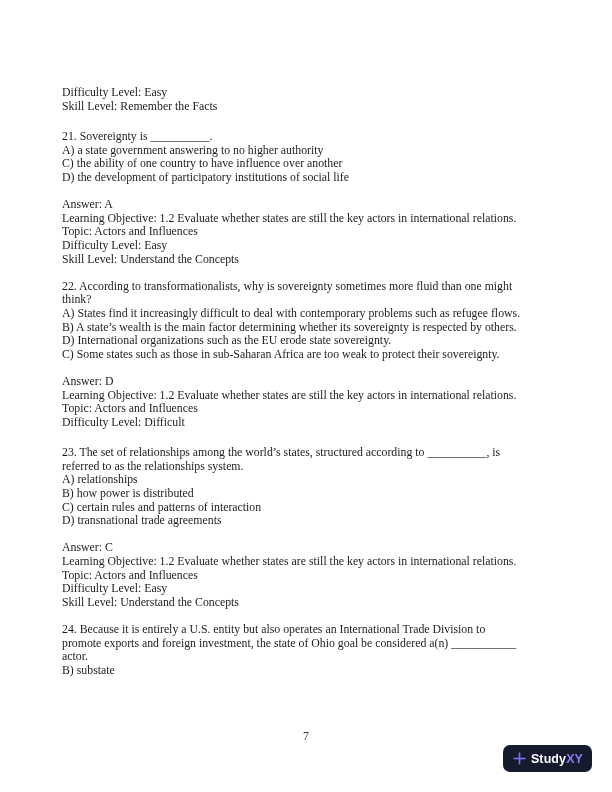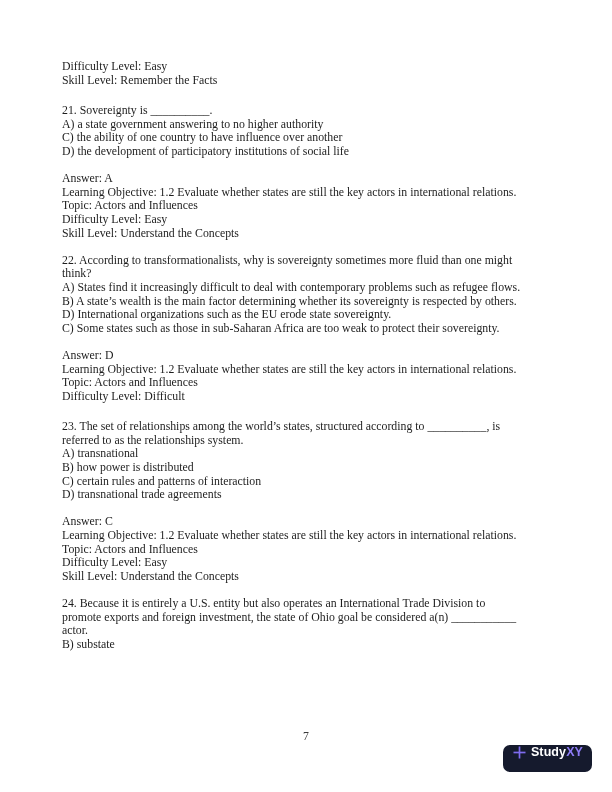--- a/index.html
+++ b/index.html
@@ -5,21 +5,21 @@
   html,body { margin:0; padding:0; }
   body {
     width:612px; height:792px;
     background:#ffffff;
     position:relative;
     font-family:"Liberation Serif", serif;
     overflow:hidden;
   }
   .content {
     position:absolute;
-    top:60px; left:62px; width:496px;
+    top:86px; left:62px; width:496px;
   }
   .line {
     font-size:11.8px;
     line-height:13.66px;
     color:#1d1d1d;
     white-space:nowrap;
   }
   .gap    { height:13.4px; }
   .gap-lg { height:16.6px; }
 
@@ -31,21 +31,21 @@
     color:#3a3a3a;
   }
 
   .brand-badge {
     position:absolute;
     left:503px; top:745px;
     width:89px; height:27px;
     background:#151a2d;
     border-radius:7px;
     display:flex;
-    align-items:flex-start;
+    align-items:center;
     justify-content:center;
     gap:4px;
     font-family:"Liberation Sans", sans-serif;
     font-weight:bold;
     font-size:12.5px;
     letter-spacing:0.1px;
   }
   .brand-badge .plus {
     display:inline-flex;
     width:15px; height:15px;
@@ -90,21 +90,21 @@
     <div class="line">Learning Objective: 1.2 Evaluate whether states are still the key actors in international relations.</div>
     <div class="line">Topic: Actors and Influences</div>
     <div class="line">Difficulty Level: Difficult</div>
   </div>
 
   <div class="gap-lg"></div>
 
   <div>
     <div class="line">23. The set of relationships among the world’s states, structured according to __________, is</div>
     <div class="line">referred to as the relationships system.</div>
-    <div class="line">A) transnational</div>
+    <div class="line">A) relationships</div>
     <div class="line">B) how power is distributed</div>
     <div class="line">C) certain rules and patterns of interaction</div>
     <div class="line">D) transnational trade agreements</div>
     <div class="gap"></div>
     <div class="line">Answer: C</div>
     <div class="line">Learning Objective: 1.2 Evaluate whether states are still the key actors in international relations.</div>
     <div class="line">Topic: Actors and Influences</div>
     <div class="line">Difficulty Level: Easy</div>
     <div class="line">Skill Level: Understand the Concepts</div>
   </div>

